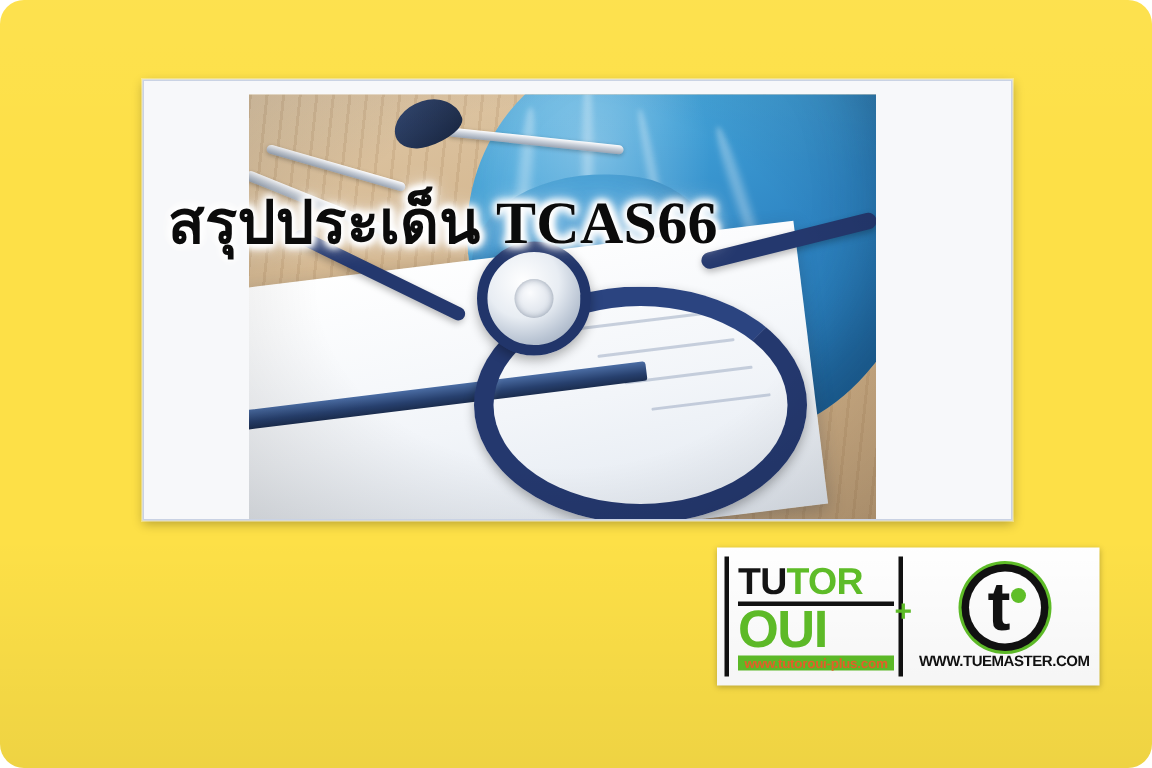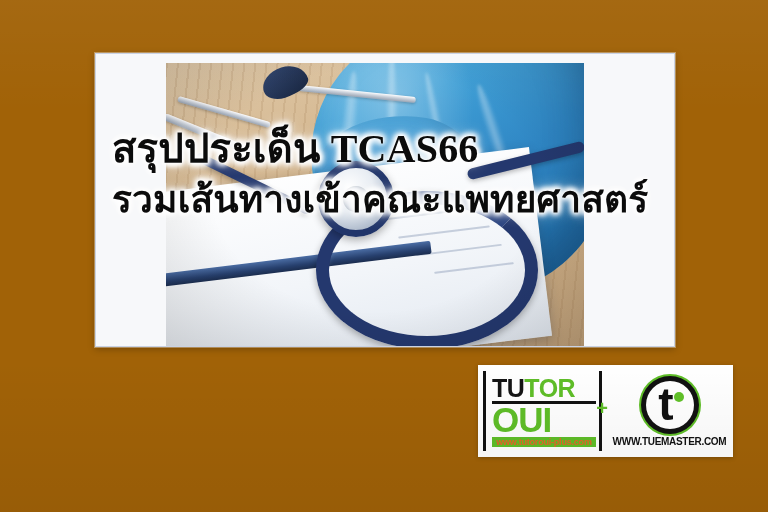--- a/index.html
+++ b/index.html
@@ -10,21 +10,22 @@
   body {
     font-family: "Liberation Sans", sans-serif;
   }
 
   
   #poster {
     position: relative;
     width: 768px;
     height: 512px;
     overflow: hidden;
-    background: #a16207;
+    background: #fde047;
+    border-radius: 16px;
   }
 
   
   #poster::after {
     content: "";
     position: absolute;
     inset: 0;
     pointer-events: none;
     background: linear-gradient(180deg,
                 rgba(255,255,255,0.045) 0%,
@@ -422,21 +423,20 @@
 
       <div class="dark-obj"></div>
 
       <div class="photo-vignette"></div>
     </div>
 
   </div>
 
   <div class="headline">
     <div class="hline hline-1">สรุปประเด็น TCAS66</div>
-    <div class="hline hline-2">รวมเส้นทางเข้าคณะแพทยศาสตร์</div>
   </div>
 
   <div class="logo-strip">
 
     <div class="logo-tutoroui">
       <span class="to-rule-l"></span>
       <span class="to-rule-r"></span>
       <div class="to-inner">
         <div class="to-row1"><span class="to-tu">TU</span><span class="to-tor">TOR</span></div>
         <div class="to-bar"></div>

